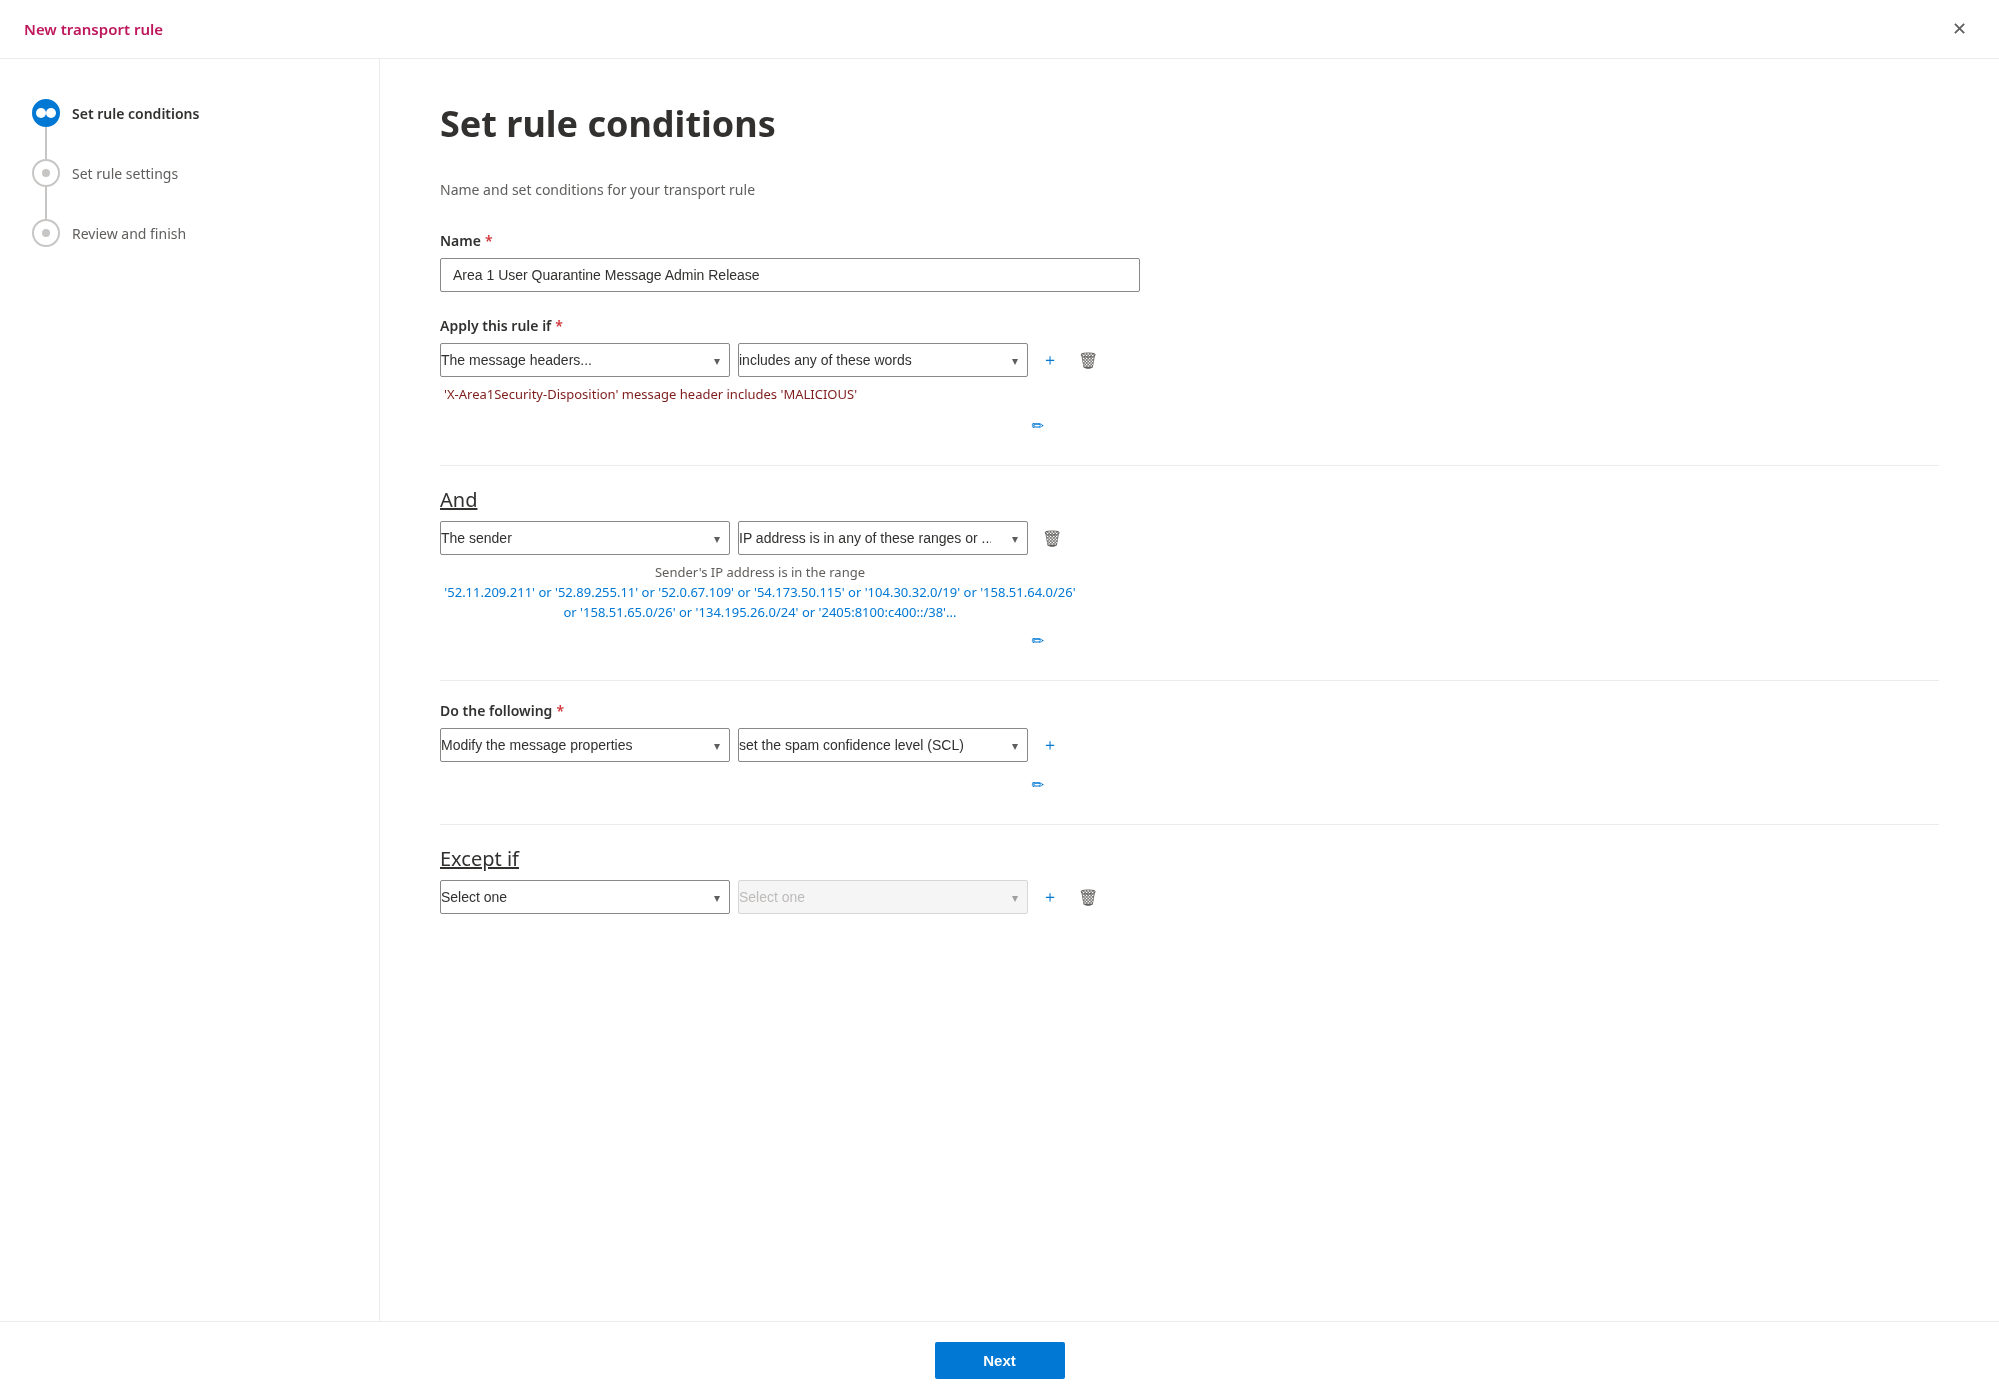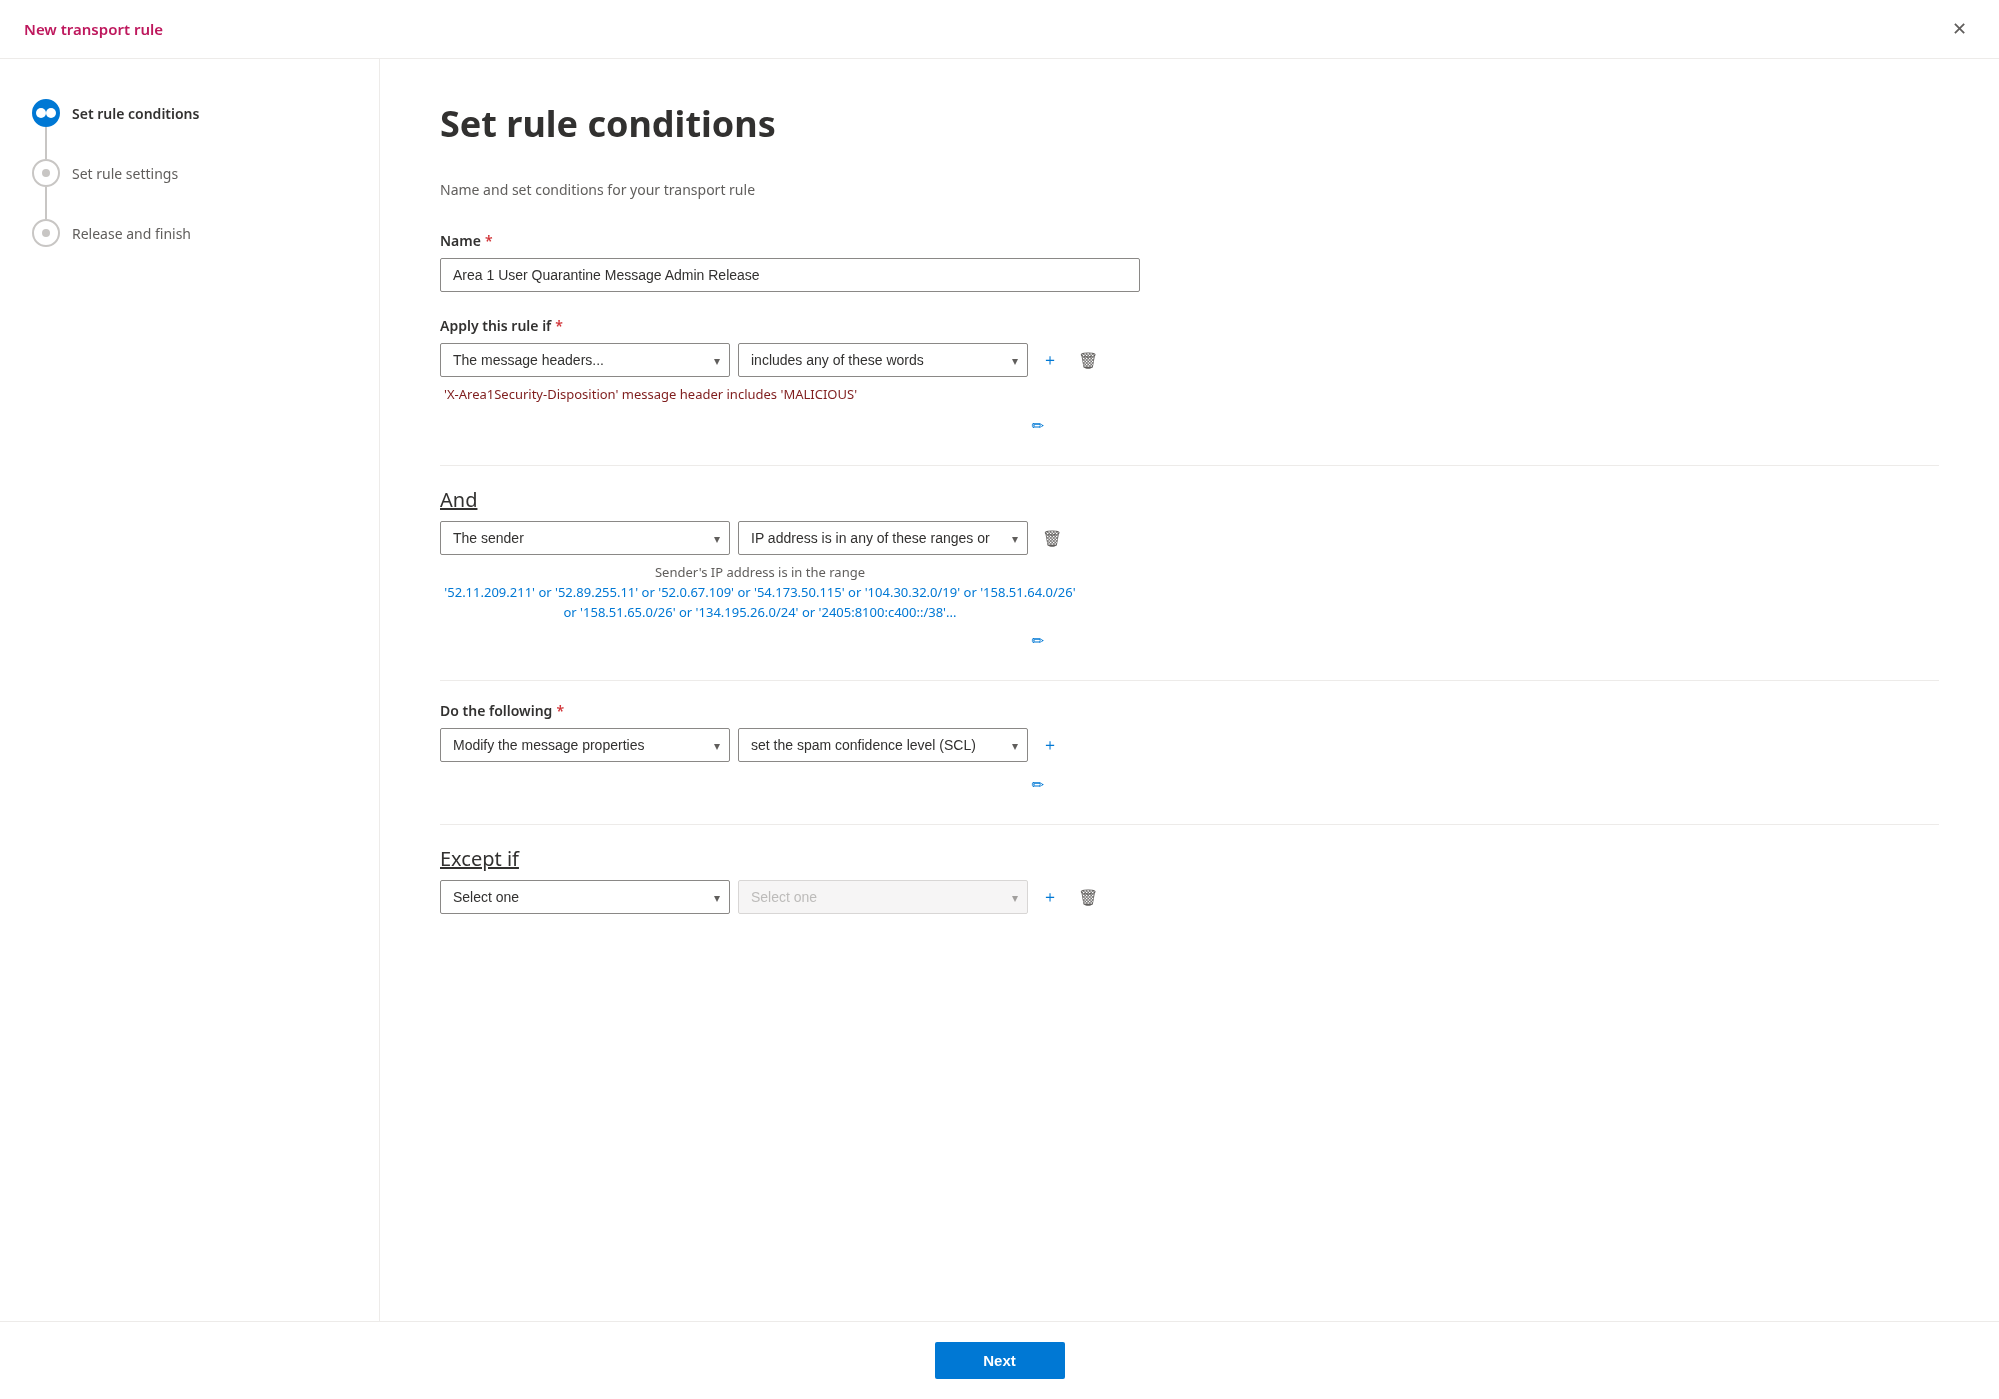--- a/index.html
+++ b/index.html
@@ -187,21 +187,21 @@
       width: 290px;
     }
 
     .select-wrapper.medium {
       width: 290px;
     }
 
     .select-control {
       appearance: none;
       -webkit-appearance: none;
-      padding: 8px 36px 8px 12px;
+      padding: 8px 36px 8px 0;
       border: 1px solid #8a8886;
       border-radius: 2px;
       font-size: 14px;
       color: #323130;
       background: #fff;
       cursor: pointer;
       outline: none;
       width: 100%;
     }
 
@@ -333,21 +333,21 @@
 
       <div class="step-item">
         <div class="step-circle inactive"></div>
         <span class="step-label inactive">Set rule settings</span>
       </div>
 
       <div class="step-connector"></div>
 
       <div class="step-item">
         <div class="step-circle inactive"></div>
-        <span class="step-label inactive">Release and finish</span>
+        <span class="step-label inactive">Review and finish</span>
       </div>
 
     </div>
   </div>
 
   <div class="content-area">
 
     <h1 class="page-title">Set rule conditions</h1>
     <p class="page-subtitle">Name and set conditions for your transport rule</p>
 

